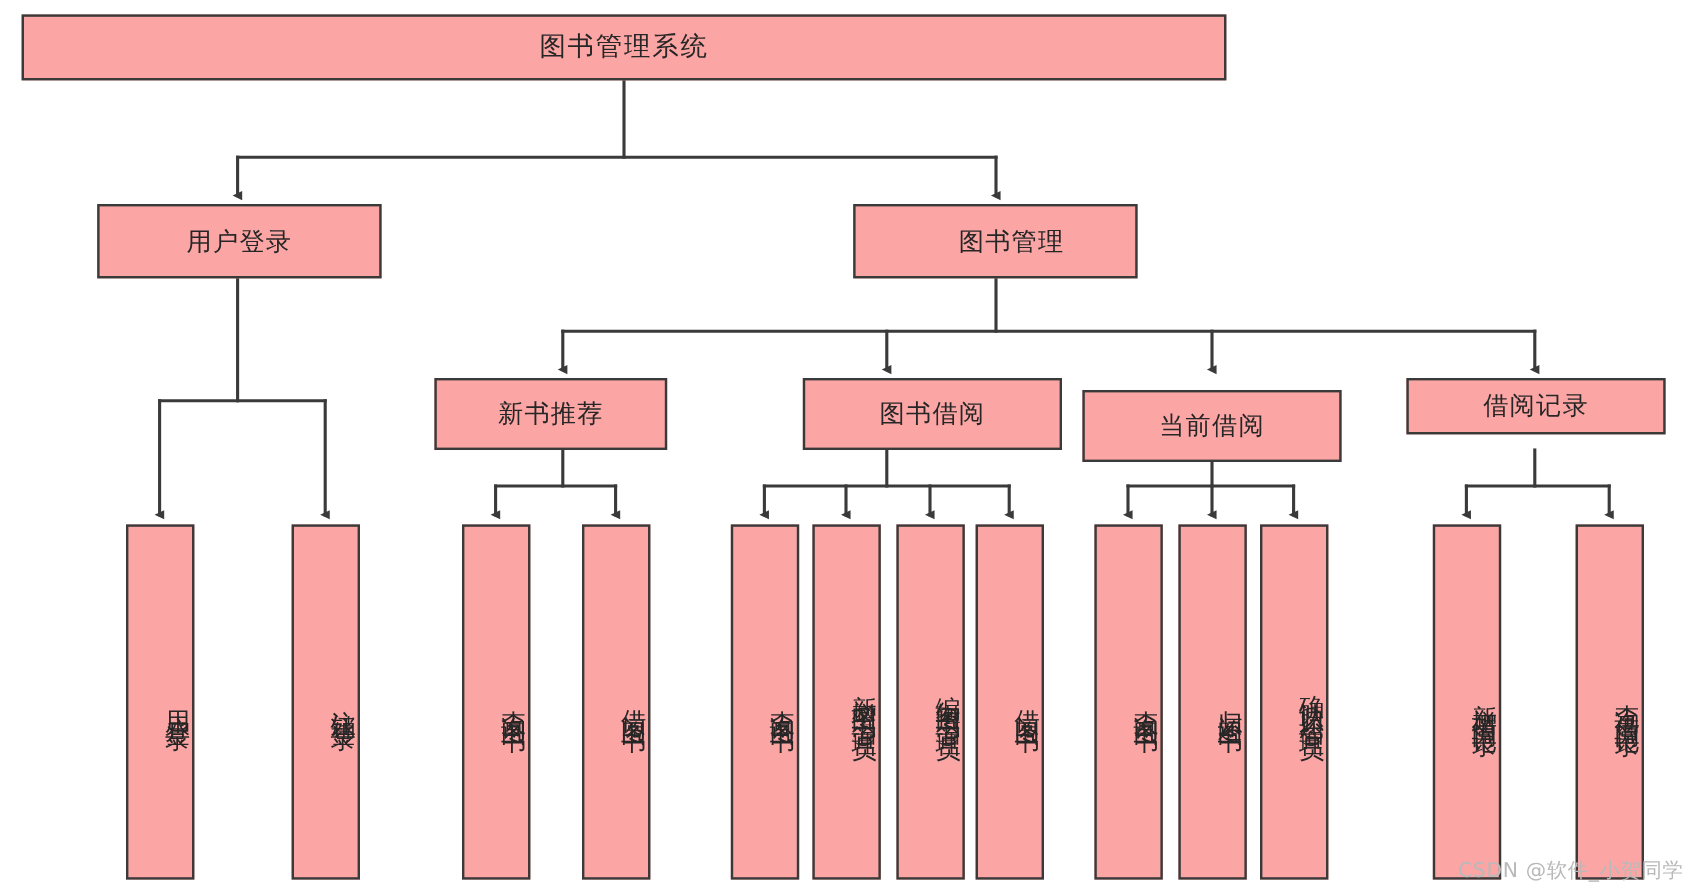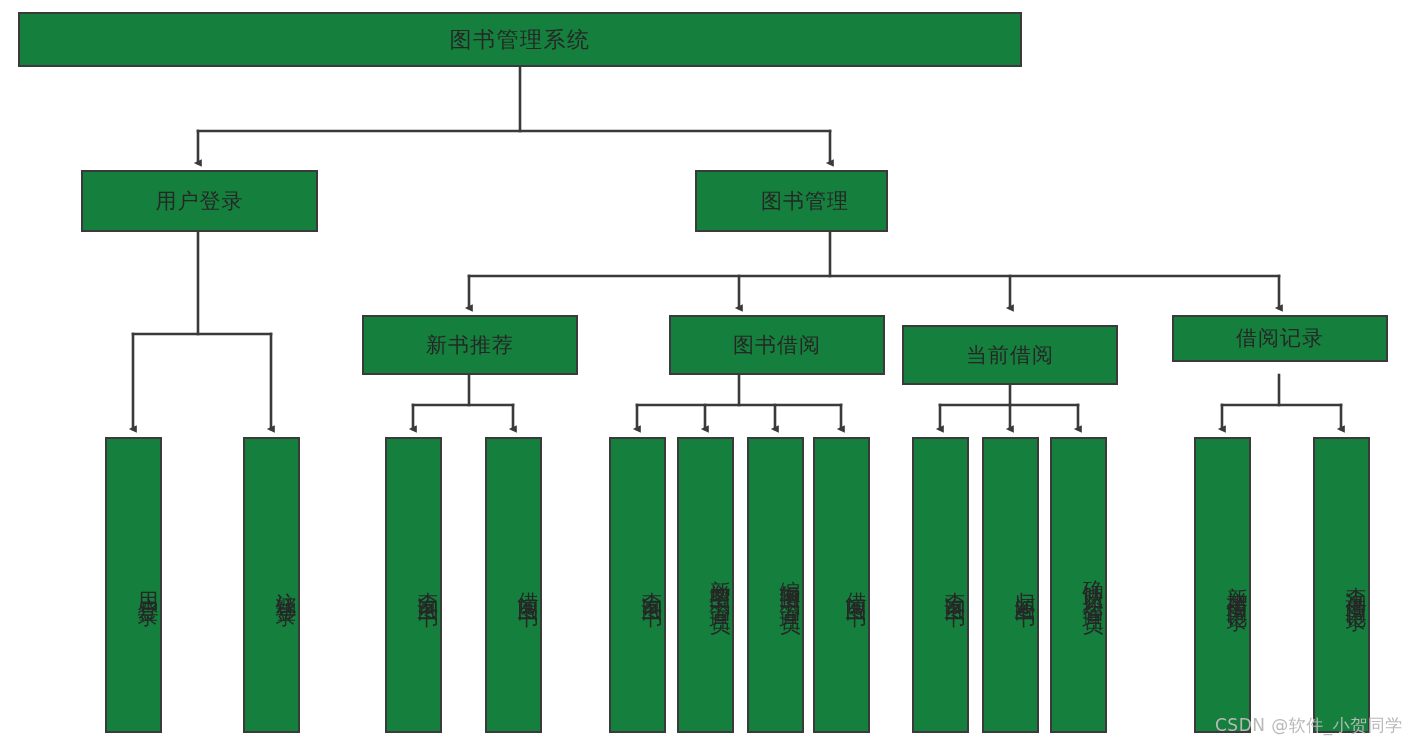--- a/index.html
+++ b/index.html
@@ -17,21 +17,21 @@
   svg#wires{
     position:absolute;
     left:0; top:0;
     width:1405px; height:747px;
     pointer-events:none;
   }
   .node{
     position:absolute;
     box-sizing:border-box;
     border:2.2px solid #3a3a3a;
-    background:#15803d;
+    background:#fca5a5;
     display:flex;
     align-items:center;
     justify-content:center;
     color:#262626;
     line-height:1.18;
     text-align:center;
   }
   .node.h{
     font-size:21px;
     letter-spacing:1px;
@@ -122,25 +122,25 @@
   </svg>
 
   <div class="node root" style="left:18px;top:12px;width:1004px;height:55px;">
     <span>图书管理系统</span>
   </div>
 
   <div class="node h" style="left:81px;top:170px;width:237px;height:62px;">
     <span>用户登录</span>
   </div>
 
-  <div class="node h" style="left:695px;top:170px;width:193px;height:62px;padding-left:27px;">
+  <div class="node h" style="left:711px;top:170px;width:237px;height:62px;padding-left:27px;">
     <span>图书管理</span>
   </div>
 
-  <div class="node h" style="left:362px;top:315px;width:216px;height:60px;font-family:Liberation Serif, serif;">
+  <div class="node h" style="left:362px;top:315px;width:194px;height:60px;font-family:Liberation Serif, serif;">
     <span>新书推荐</span>
   </div>
 
   <div class="node h" style="left:632px;top:315px;width:216px;height:60px;margin-left:37px;">
     <span>图书借阅</span>
   </div>
 
   <div class="node h" style="left:902px;top:325px;width:216px;height:60px;">
     <span>当前借阅</span>
   </div>

